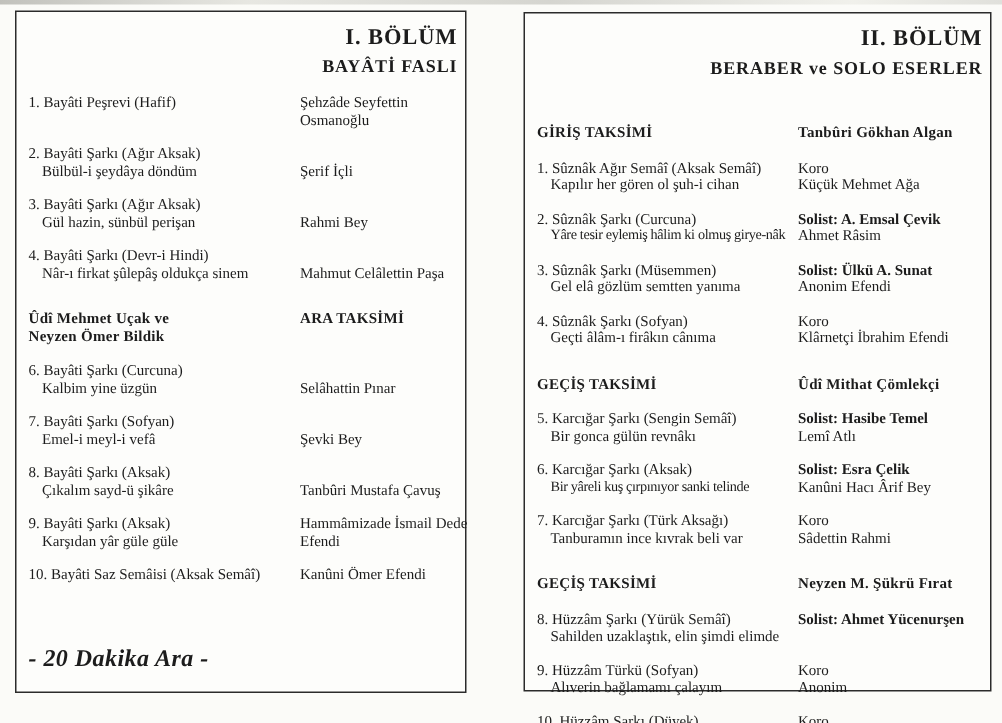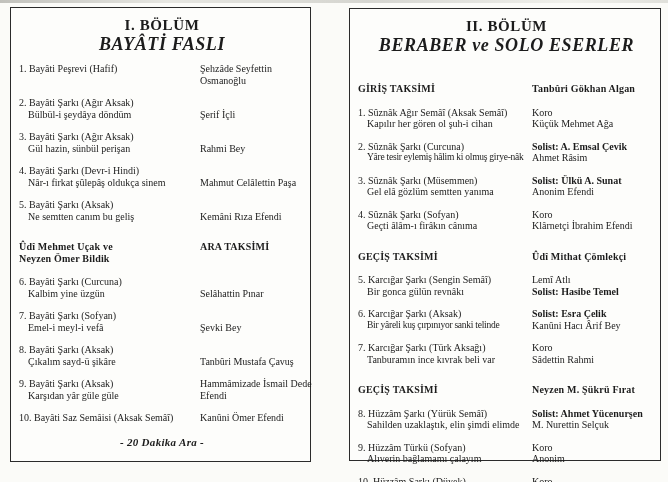--- a/index.html
+++ b/index.html
@@ -24,28 +24,28 @@
     box-sizing: border-box;
     border: 1px solid #2b2b2b;
     background: #fdfdfb;
     display: flex;
     flex-direction: column;
     padding: 6px 5px 12px 8px;
   }
   #page1 { left: 10px;  top: 7px; width: 301px; height: 455px; }
   #page2 { left: 349px; top: 8px; width: 312px; height: 453px; }
 
-  .titles { text-align: center; margin: 2px 0 8px 0; }
+  .titles { text-align: right; margin: 2px 0 8px 0; }
   .title-line1 {
     font-size: 15px; font-weight: bold; letter-spacing: .6px;
     line-height: 18px; white-space: nowrap;
   }
   .title-line2 {
-    font-size: 18px; font-weight: bold; letter-spacing: .6px;
-    line-height: 21px; white-space: nowrap; font-style: italic;
+    font-size: 12px; font-weight: bold; letter-spacing: .6px;
+    line-height: 21px; white-space: nowrap;
   }
 
   .rows { }
   .row { display: grid; margin-bottom: 11px; }
   #page1 .row { grid-template-columns: 181px 1fr; }
   #page2 .row { grid-template-columns: 174px 1fr; }
   .row.section { margin-top: 19px; margin-bottom: 12px; }
 
   .col { min-width: 0; }
   .line {
@@ -54,24 +54,24 @@
     min-height: 11.5px;
     white-space: nowrap;
   }
   .line.indent { padding-left: 9px; }
   .line.bold { font-weight: bold; }
   .line.tight { font-size: 9.5px; letter-spacing: -0.25px; }
   .row.section .line { letter-spacing: .2px; }
 
   .footer {
     margin-top: auto;
-    text-align: center;
+    text-align: left;
     font-weight: bold;
     font-style: italic;
-    font-size: 11px;
+    font-size: 16px;
     line-height: 15px;
     padding-bottom: 2px;
     letter-spacing: .3px;
   }
 </style>
 </head>
 <body>
 
 <div class="scan-top"></div>
 
@@ -111,30 +111,20 @@
         </div>
       </div>
       <div class="row">
         <div class="col">
           <div class="line">4. Bayâti Şarkı (Devr-i Hindi)</div>
           <div class="line indent">Nâr-ı firkat şûlepâş oldukça sinem</div>
         </div>
         <div class="col">
           <div class="line"></div>
           <div class="line">Mahmut Celâlettin Paşa</div>
-        </div>
-      </div>
-      <div class="row">
-        <div class="col">
-          <div class="line">5. Bayâti Şarkı (Aksak)</div>
-          <div class="line indent">Ne semtten canım bu geliş</div>
-        </div>
-        <div class="col">
-          <div class="line"></div>
-          <div class="line">Kemâni Rıza Efendi</div>
         </div>
       </div>
       <div class="row section">
         <div class="col">
           <div class="line bold">Ûdî Mehmet Uçak ve</div>
           <div class="line bold">Neyzen Ömer Bildik</div>
         </div>
         <div class="col">
           <div class="line bold">ARA TAKSİMİ</div>
         </div>
@@ -252,22 +242,22 @@
         <div class="col">
           <div class="line bold">Ûdî Mithat Çömlekçi</div>
         </div>
       </div>
       <div class="row">
         <div class="col">
           <div class="line">5. Karcığar Şarkı (Sengin Semâî)</div>
           <div class="line indent">Bir gonca gülün revnâkı</div>
         </div>
         <div class="col">
+          <div class="line bold">Solist: Hasibe Temel</div>
           <div class="line">Lemî Atlı</div>
-          <div class="line bold">Solist: Hasibe Temel</div>
         </div>
       </div>
       <div class="row">
         <div class="col">
           <div class="line">6. Karcığar Şarkı (Aksak)</div>
           <div class="line indent tight">Bir yâreli kuş çırpınıyor sanki telinde</div>
         </div>
         <div class="col">
           <div class="line bold">Solist: Esra Çelik</div>
           <div class="line">Kanûni Hacı Ârif Bey</div>
@@ -291,21 +281,20 @@
           <div class="line bold">Neyzen M. Şükrü Fırat</div>
         </div>
       </div>
       <div class="row">
         <div class="col">
           <div class="line">8. Hüzzâm Şarkı (Yürük Semâî)</div>
           <div class="line indent">Sahilden uzaklaştık, elin şimdi elimde</div>
         </div>
         <div class="col">
           <div class="line bold">Solist: Ahmet Yücenurşen</div>
-          <div class="line">M. Nurettin Selçuk</div>
         </div>
       </div>
       <div class="row">
         <div class="col">
           <div class="line">9. Hüzzâm Türkü (Sofyan)</div>
           <div class="line indent">Alıverin bağlamamı çalayım</div>
         </div>
         <div class="col">
           <div class="line">Koro</div>
           <div class="line">Anonim</div>

